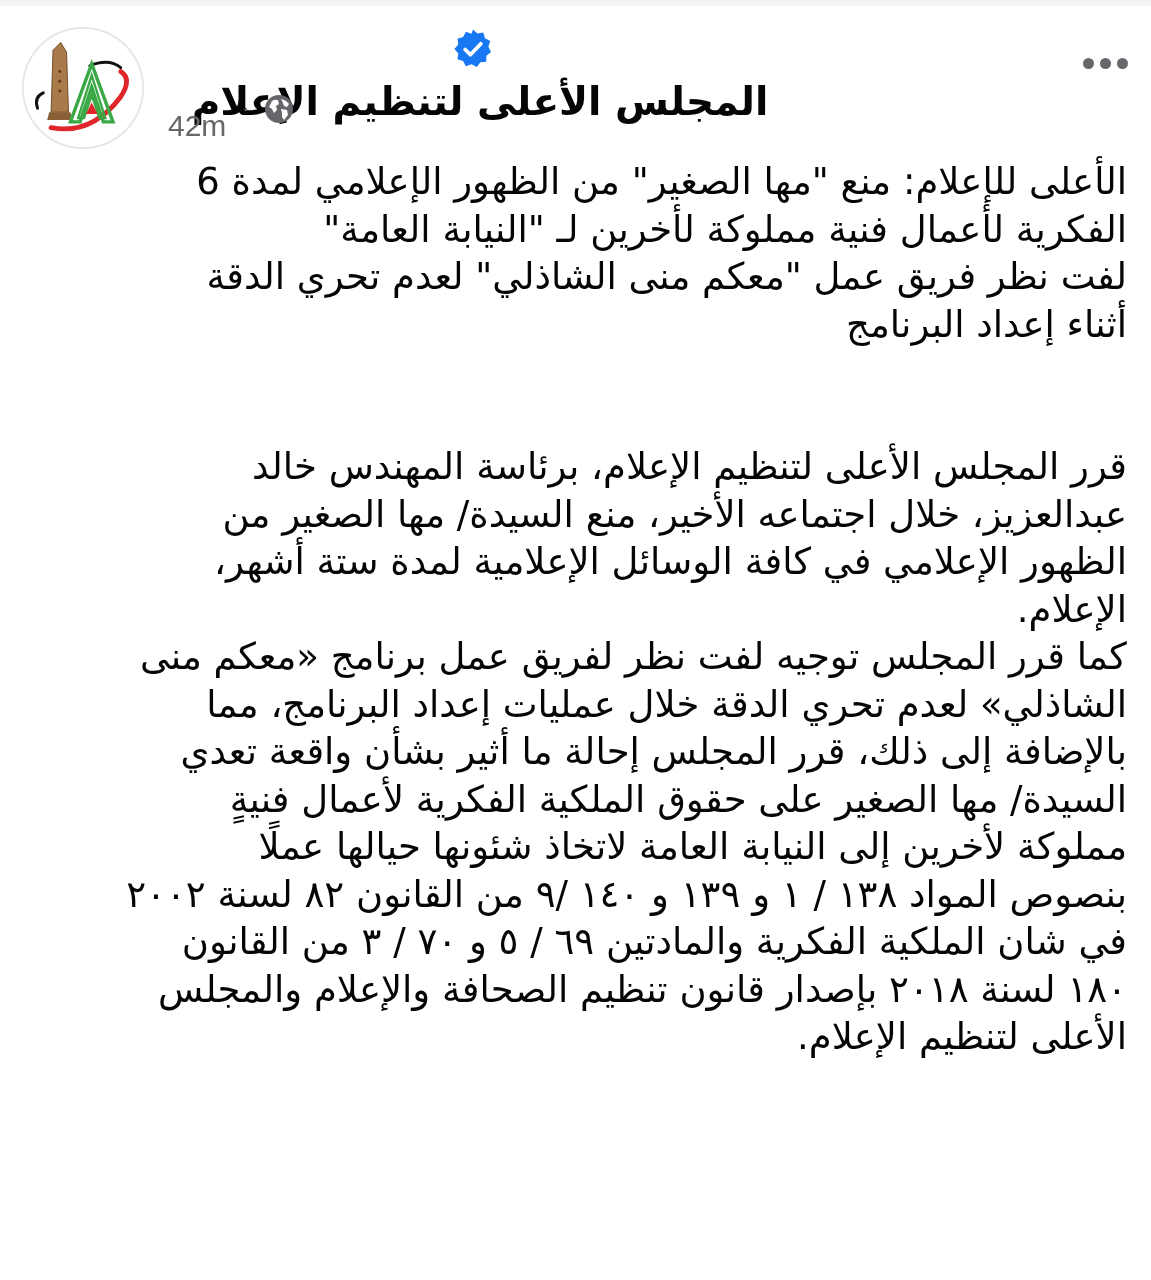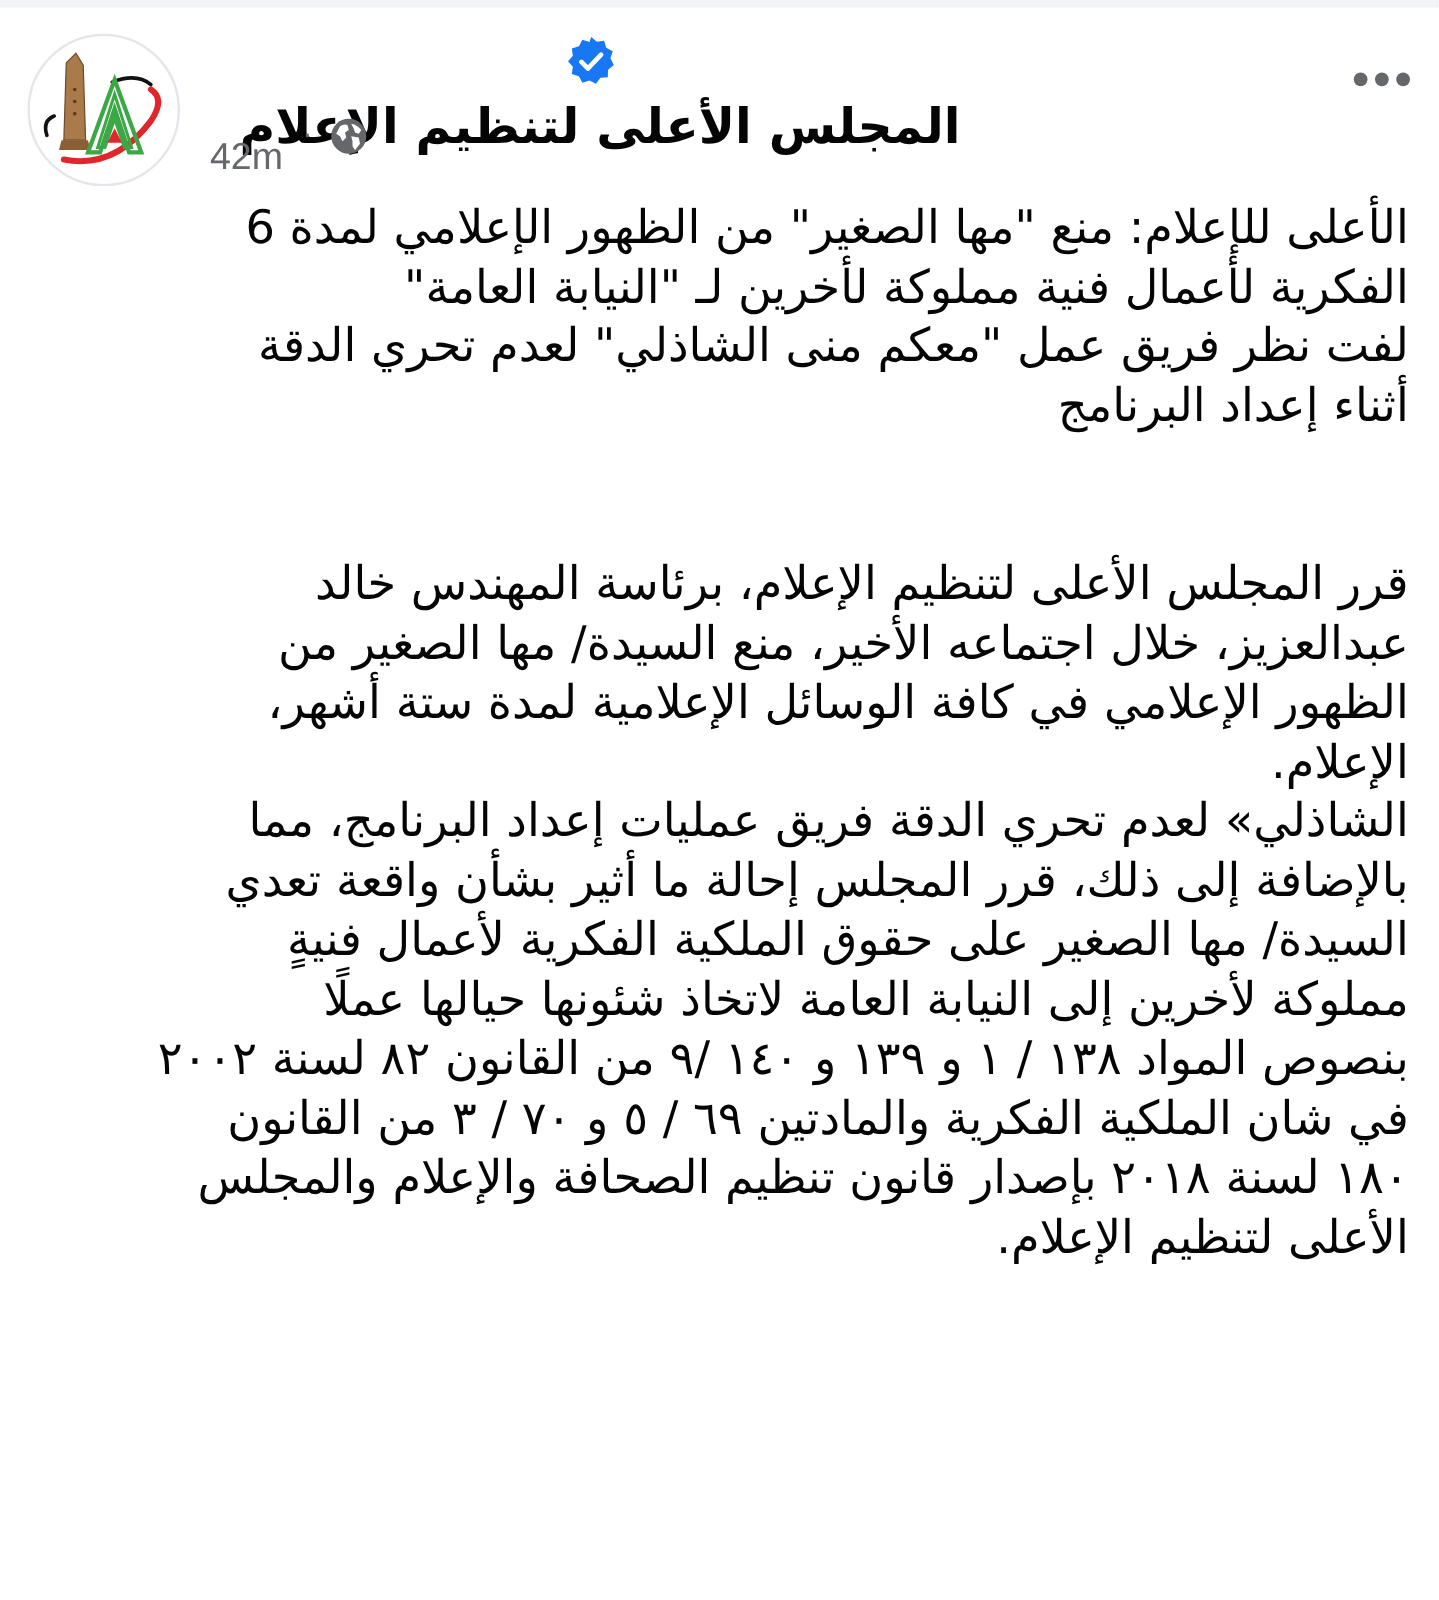--- a/index.html
+++ b/index.html
@@ -198,21 +198,22 @@
     <span class="line">الفكرية لأعمال فنية مملوكة لأخرين لـ "النيابة العامة"</span>
     <span class="line">لفت نظر فريق عمل "معكم منى الشاذلي" لعدم تحري الدقة</span>
     <span class="line">أثناء إعداد البرنامج</span>
   </div>
   <span class="gap"></span>
   <div class="body">
     <span class="line">قرر المجلس الأعلى لتنظيم الإعلام، برئاسة المهندس خالد</span>
     <span class="line">عبدالعزيز، خلال اجتماعه الأخير، منع السيدة/ مها الصغير من</span>
     <span class="line">الظهور الإعلامي في كافة الوسائل الإعلامية لمدة ستة أشهر،</span>
     <span class="line">الإعلام.</span>
-    <span class="line">الشاذلي» لعدم تحري الدقة فريق عمليات إعداد البرنامج، مما</span>
+    <span class="line">كما قرر المجلس توجيه لفت نظر لفريق عمل برنامج «معكم منى</span>
+    <span class="line">الشاذلي» لعدم تحري الدقة خلال عمليات إعداد البرنامج، مما</span>
     <span class="line">بالإضافة إلى ذلك، قرر المجلس إحالة ما أثير بشأن واقعة تعدي</span>
     <span class="line">السيدة/ مها الصغير على حقوق الملكية الفكرية لأعمال فنيةٍ</span>
     <span class="line">مملوكة لأخرين إلى النيابة العامة لاتخاذ شئونها حيالها عملًا</span>
     <span class="line">بنصوص المواد ١٣٨ / ١ و ١٣٩ و ١٤٠ /٩ من القانون ٨٢ لسنة ٢٠٠٢</span>
     <span class="line">في شان الملكية الفكرية والمادتين ٦٩ /  ٥ و ٧٠ / ٣ من القانون</span>
     <span class="line">١٨٠ لسنة ٢٠١٨ بإصدار قانون تنظيم الصحافة والإعلام والمجلس</span>
     <span class="line">الأعلى لتنظيم الإعلام.</span>
   </div>
 </div>
 

